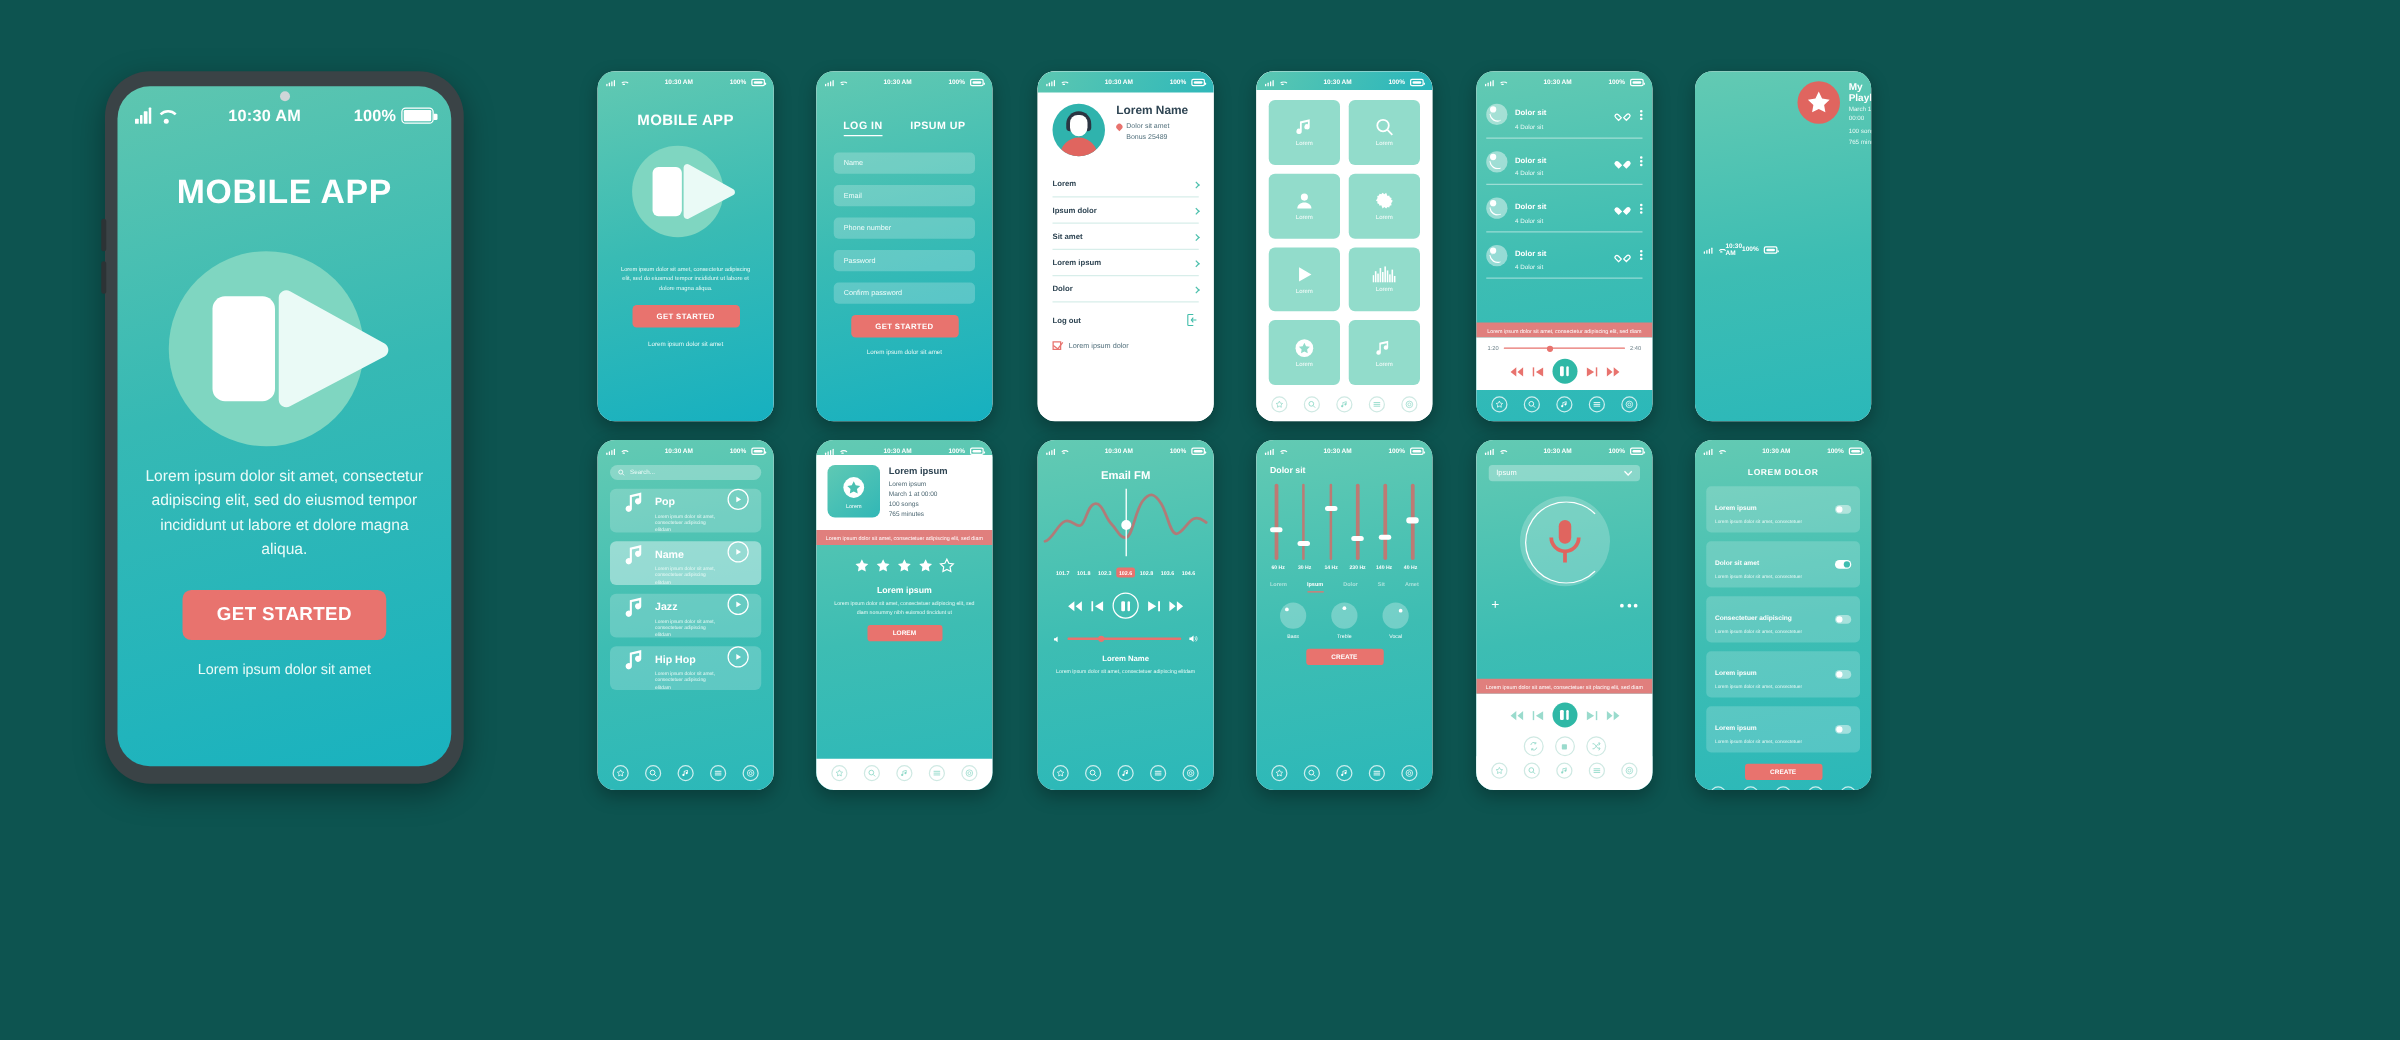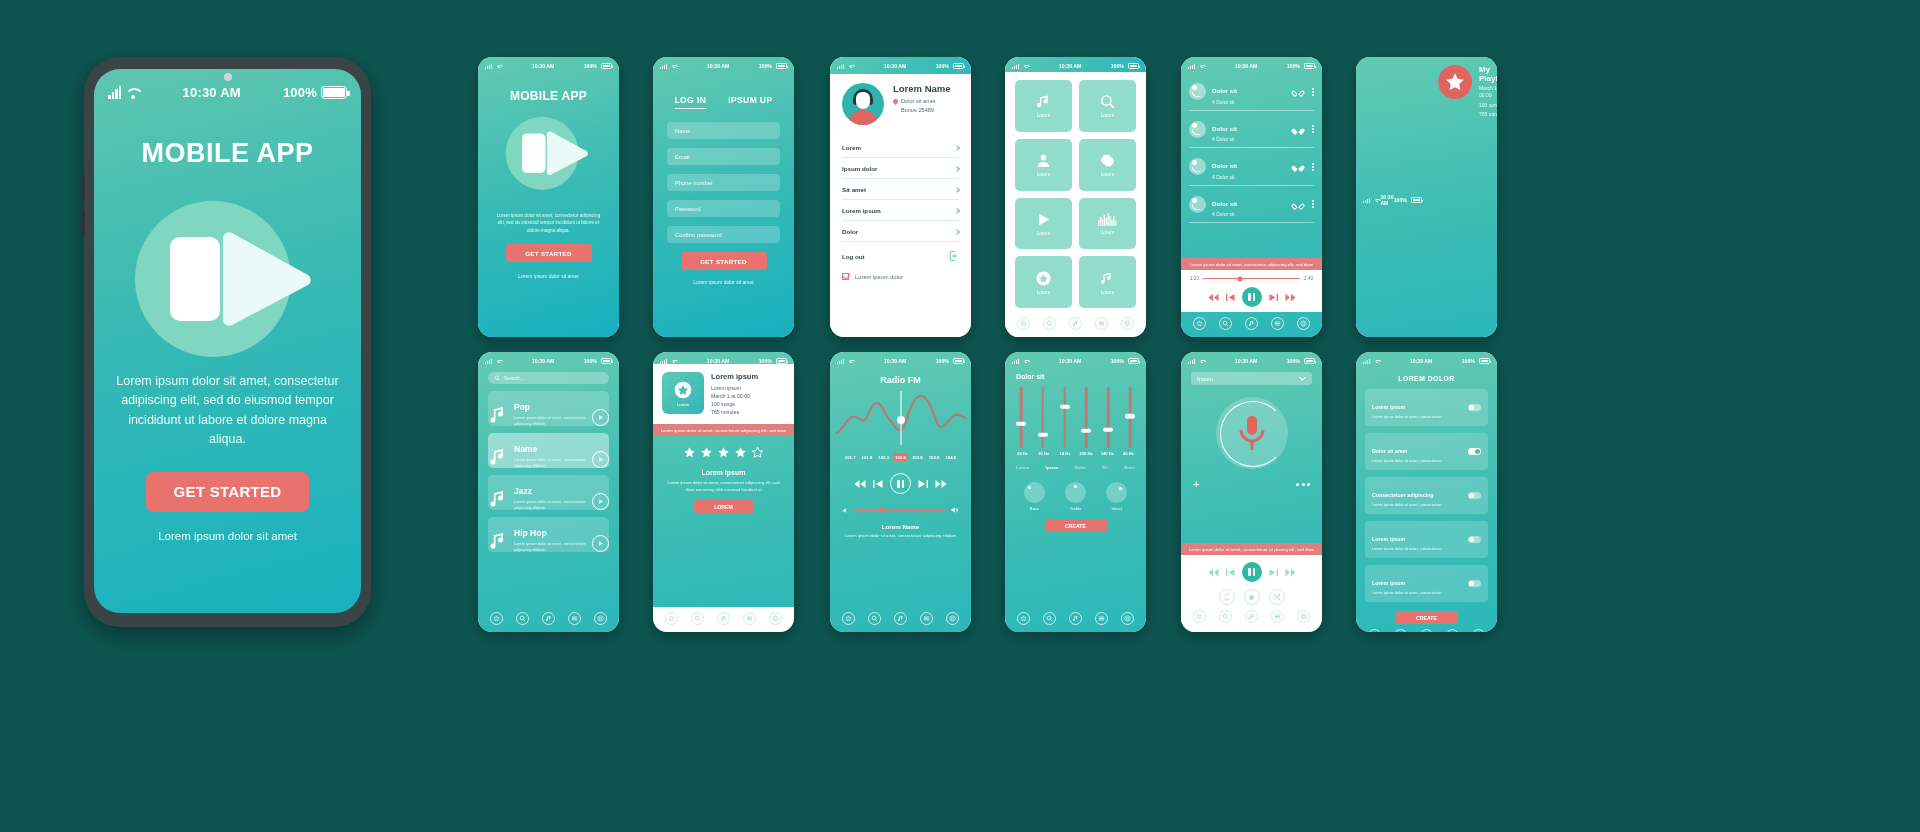--- a/index.html
+++ b/index.html
@@ -189,22 +189,22 @@
   .s6-tabs{display:flex;justify-content:space-between;padding:9px 10px 0;}
   .s6-tab{color:rgba(255,255,255,.55);font-size:4.4px;font-weight:700;cursor:pointer;padding-bottom:3px;}
   .s6-tab.active{color:#fff;border-bottom:1.4px solid #e8736e;}
   .s6-list{padding:7px 9px 0;}
   .cart{width:9px;height:8px;position:relative;flex:none;cursor:pointer;}
 
   
   .s7-search{margin:8px 10px 0;height:12px;background:rgba(255,255,255,.28);border-radius:6px;display:flex;
     align-items:center;gap:4px;padding-left:6px;cursor:text;}
   .s7-search span{color:#eafaf7;font-size:5px;}
-  .s7-card{margin:7px 10px 0;height:35px;border-radius:5px;display:flex;align-items:flex-end;gap:6px;
-    padding:0 0;cursor:pointer;background:rgba(255,255,255,.2);}
+  .s7-card{margin:7px 10px 0;height:35px;border-radius:5px;display:flex;align-items:flex-start;gap:6px;
+    padding:0 10px;cursor:pointer;background:rgba(255,255,255,.2);}
   .s7-card.alt{background:rgba(255,255,255,.42);}
   .s7-ct{flex:1;}
   .s7-cn{color:#fff;font-size:8.5px;font-weight:700;}
   .s7-cd{color:#eafaf7;font-size:3.9px;line-height:1.4;margin-top:1px;}
   .playcirc{width:17px;height:17px;border-radius:50%;border:1.4px solid #fff;display:flex;align-items:center;
     justify-content:center;flex:none;cursor:pointer;}
 
   
   .s8-white{background:#fff;padding:8px 9px 8px;display:flex;gap:7px;}
   .s8-cover{width:42px;height:42px;border-radius:6px;background:linear-gradient(140deg,#5fc9b4,#31b7b6);
@@ -1061,21 +1061,21 @@
             <span class="wifi"></span>
           </div>
         <span>10:30 AM</span>
         <div class="sb-right">
             <span>100%</span>
             <span class="batt">
               <i style="width:100%"></i>
             </span>
           </div>
       </div>
-      <div class="s9-title">Radio FM</div>
+      <div class="s9-title">Email FM</div>
       <div style="padding:0 4px;margin-top:4px">
         <svg width="133" height="58" viewBox="0 0 133 58">
           <path d="M2 44 C8 43 12 30 18 28 C24 26 27 34 31 31 C35 28 36 15 42 14 C48 13 50 25 55 30 C60 35 62 42 67 41 C72 40 74 20 80 12 C86 4 90 6 95 14 C100 22 102 38 107 38 C112 38 116 28 121 26 C126 24 129 28 131 29" fill="none" stroke="#b07b78" stroke-width="2.2" stroke-linecap="round"></path>
           <line x1="67" y1="2" x2="67" y2="56" stroke="#eafaf7" stroke-width="1.2"></line>
           <circle cx="67" cy="31" r="4" fill="#fff"></circle>
         </svg>
       </div>
       <div class="s9-freqs">
         <span class="fq">101.7</span>
         <span class="fq">101.8</span>

